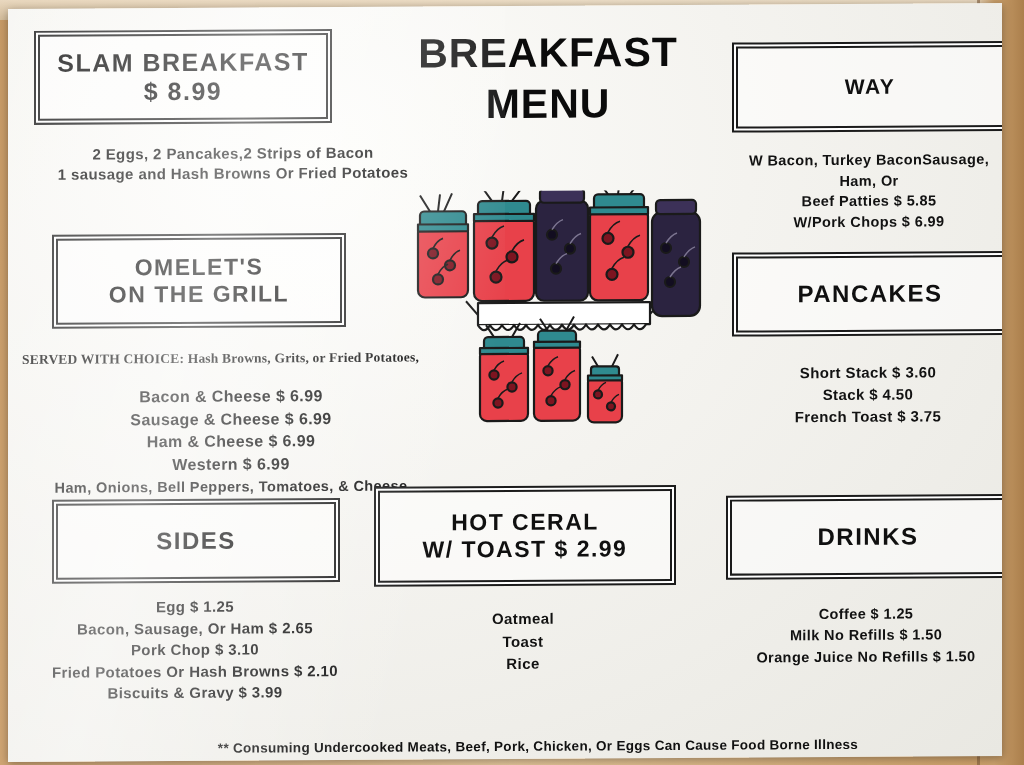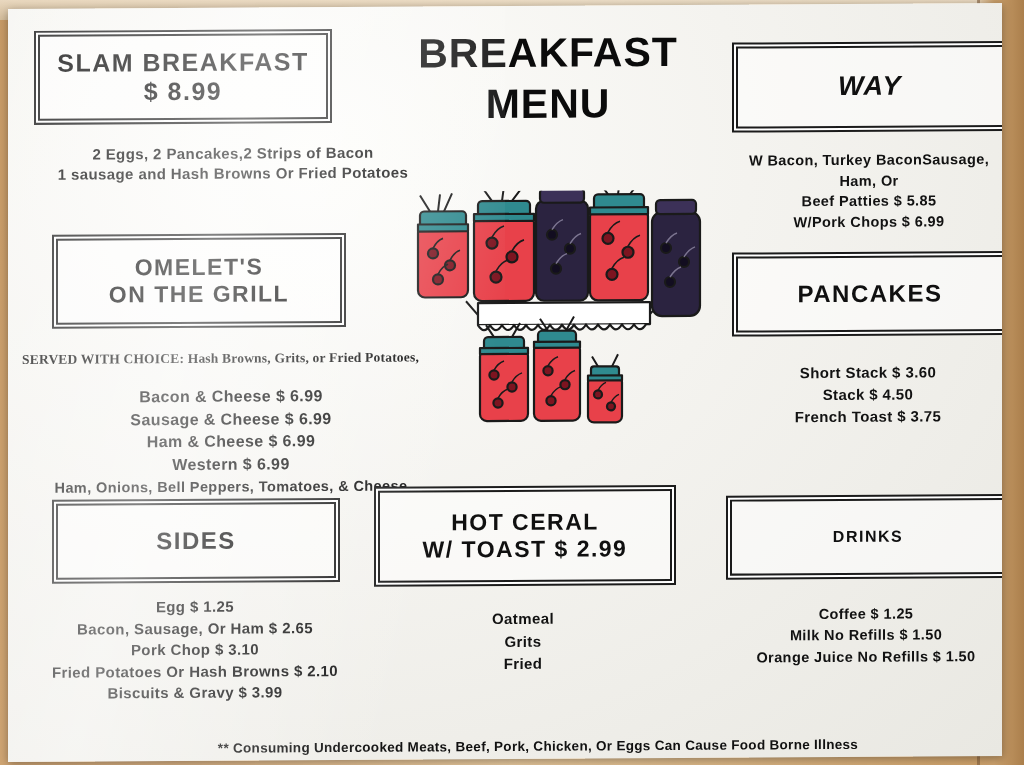--- a/index.html
+++ b/index.html
@@ -172,21 +172,21 @@
     <div class="txt left small-caps" style="left:14px; top:342px; width:420px; font-size:13.5px; font-family:'Liberation Serif', serif;">SERVED WITH CHOICE:  Hash Browns, Grits, or Fried Potatoes,</div>
     <div class="txt" style="left:18px; top:378px; width:410px; font-size:16px; line-height:1.42;">
       <div>Bacon &amp; Cheese $ 6.99</div>
       <div>Sausage &amp; Cheese $ 6.99</div>
       <div>Ham &amp; Cheese $ 6.99</div>
       <div>Western  $ 6.99</div>
       <div style="font-size:14.5px;">Ham, Onions, Bell Peppers, Tomatoes, &amp; Cheese</div>
     </div>
 
     <div class="box" style="left:728px; top:42px; width:264px; height:78px;">
-      <div class="line" style="font-size:27px;font-style:italic;">WAY</div>
+      <div class="line" style="font-size:21px;">WAY</div>
     </div>
     <div class="txt" style="left:718px; top:146px; width:286px; font-size:14.5px; line-height:1.42;">
       <div>W Bacon,  Turkey BaconSausage,</div>
       <div>Ham, Or</div>
       <div>Beef Patties $ 5.85</div>
       <div>W/Pork Chops $ 6.99</div>
     </div>
 
     <div class="box" style="left:728px; top:252px; width:264px; height:72px;">
       <div class="line" style="font-size:24px;">PANCAKES</div>
@@ -207,26 +207,26 @@
       <div>Fried Potatoes Or Hash Browns $ 2.10</div>
       <div>Biscuits &amp; Gravy $ 3.99</div>
     </div>
 
     <div class="box" style="left:370px; top:484px; width:290px; height:88px;">
       <div class="line" style="font-size:23px;">HOT CERAL</div>
       <div class="line" style="font-size:23px;">W/ TOAST $ 2.99</div>
     </div>
     <div class="txt" style="left:400px; top:602px; width:230px; font-size:15px; line-height:1.5;">
       <div>Oatmeal</div>
-      <div>Grits</div>
-      <div>Fried</div>
+      <div>Toast</div>
+      <div>Rice</div>
     </div>
 
     <div class="box" style="left:722px; top:495px; width:272px; height:72px;">
-      <div class="line" style="font-size:16px;">DRINKS</div>
+      <div class="line" style="font-size:24px;">DRINKS</div>
     </div>
     <div class="txt" style="left:712px; top:600px; width:292px; font-size:14.5px; line-height:1.48;">
       <div>Coffee $ 1.25</div>
       <div>Milk No Refills $ 1.50</div>
       <div>Orange Juice No Refills $  1.50</div>
     </div>
 
     <div class="footnote">**  Consuming Undercooked  Meats, Beef, Pork, Chicken, Or Eggs Can Cause Food Borne Illness</div>
 
     <div id="jars">

